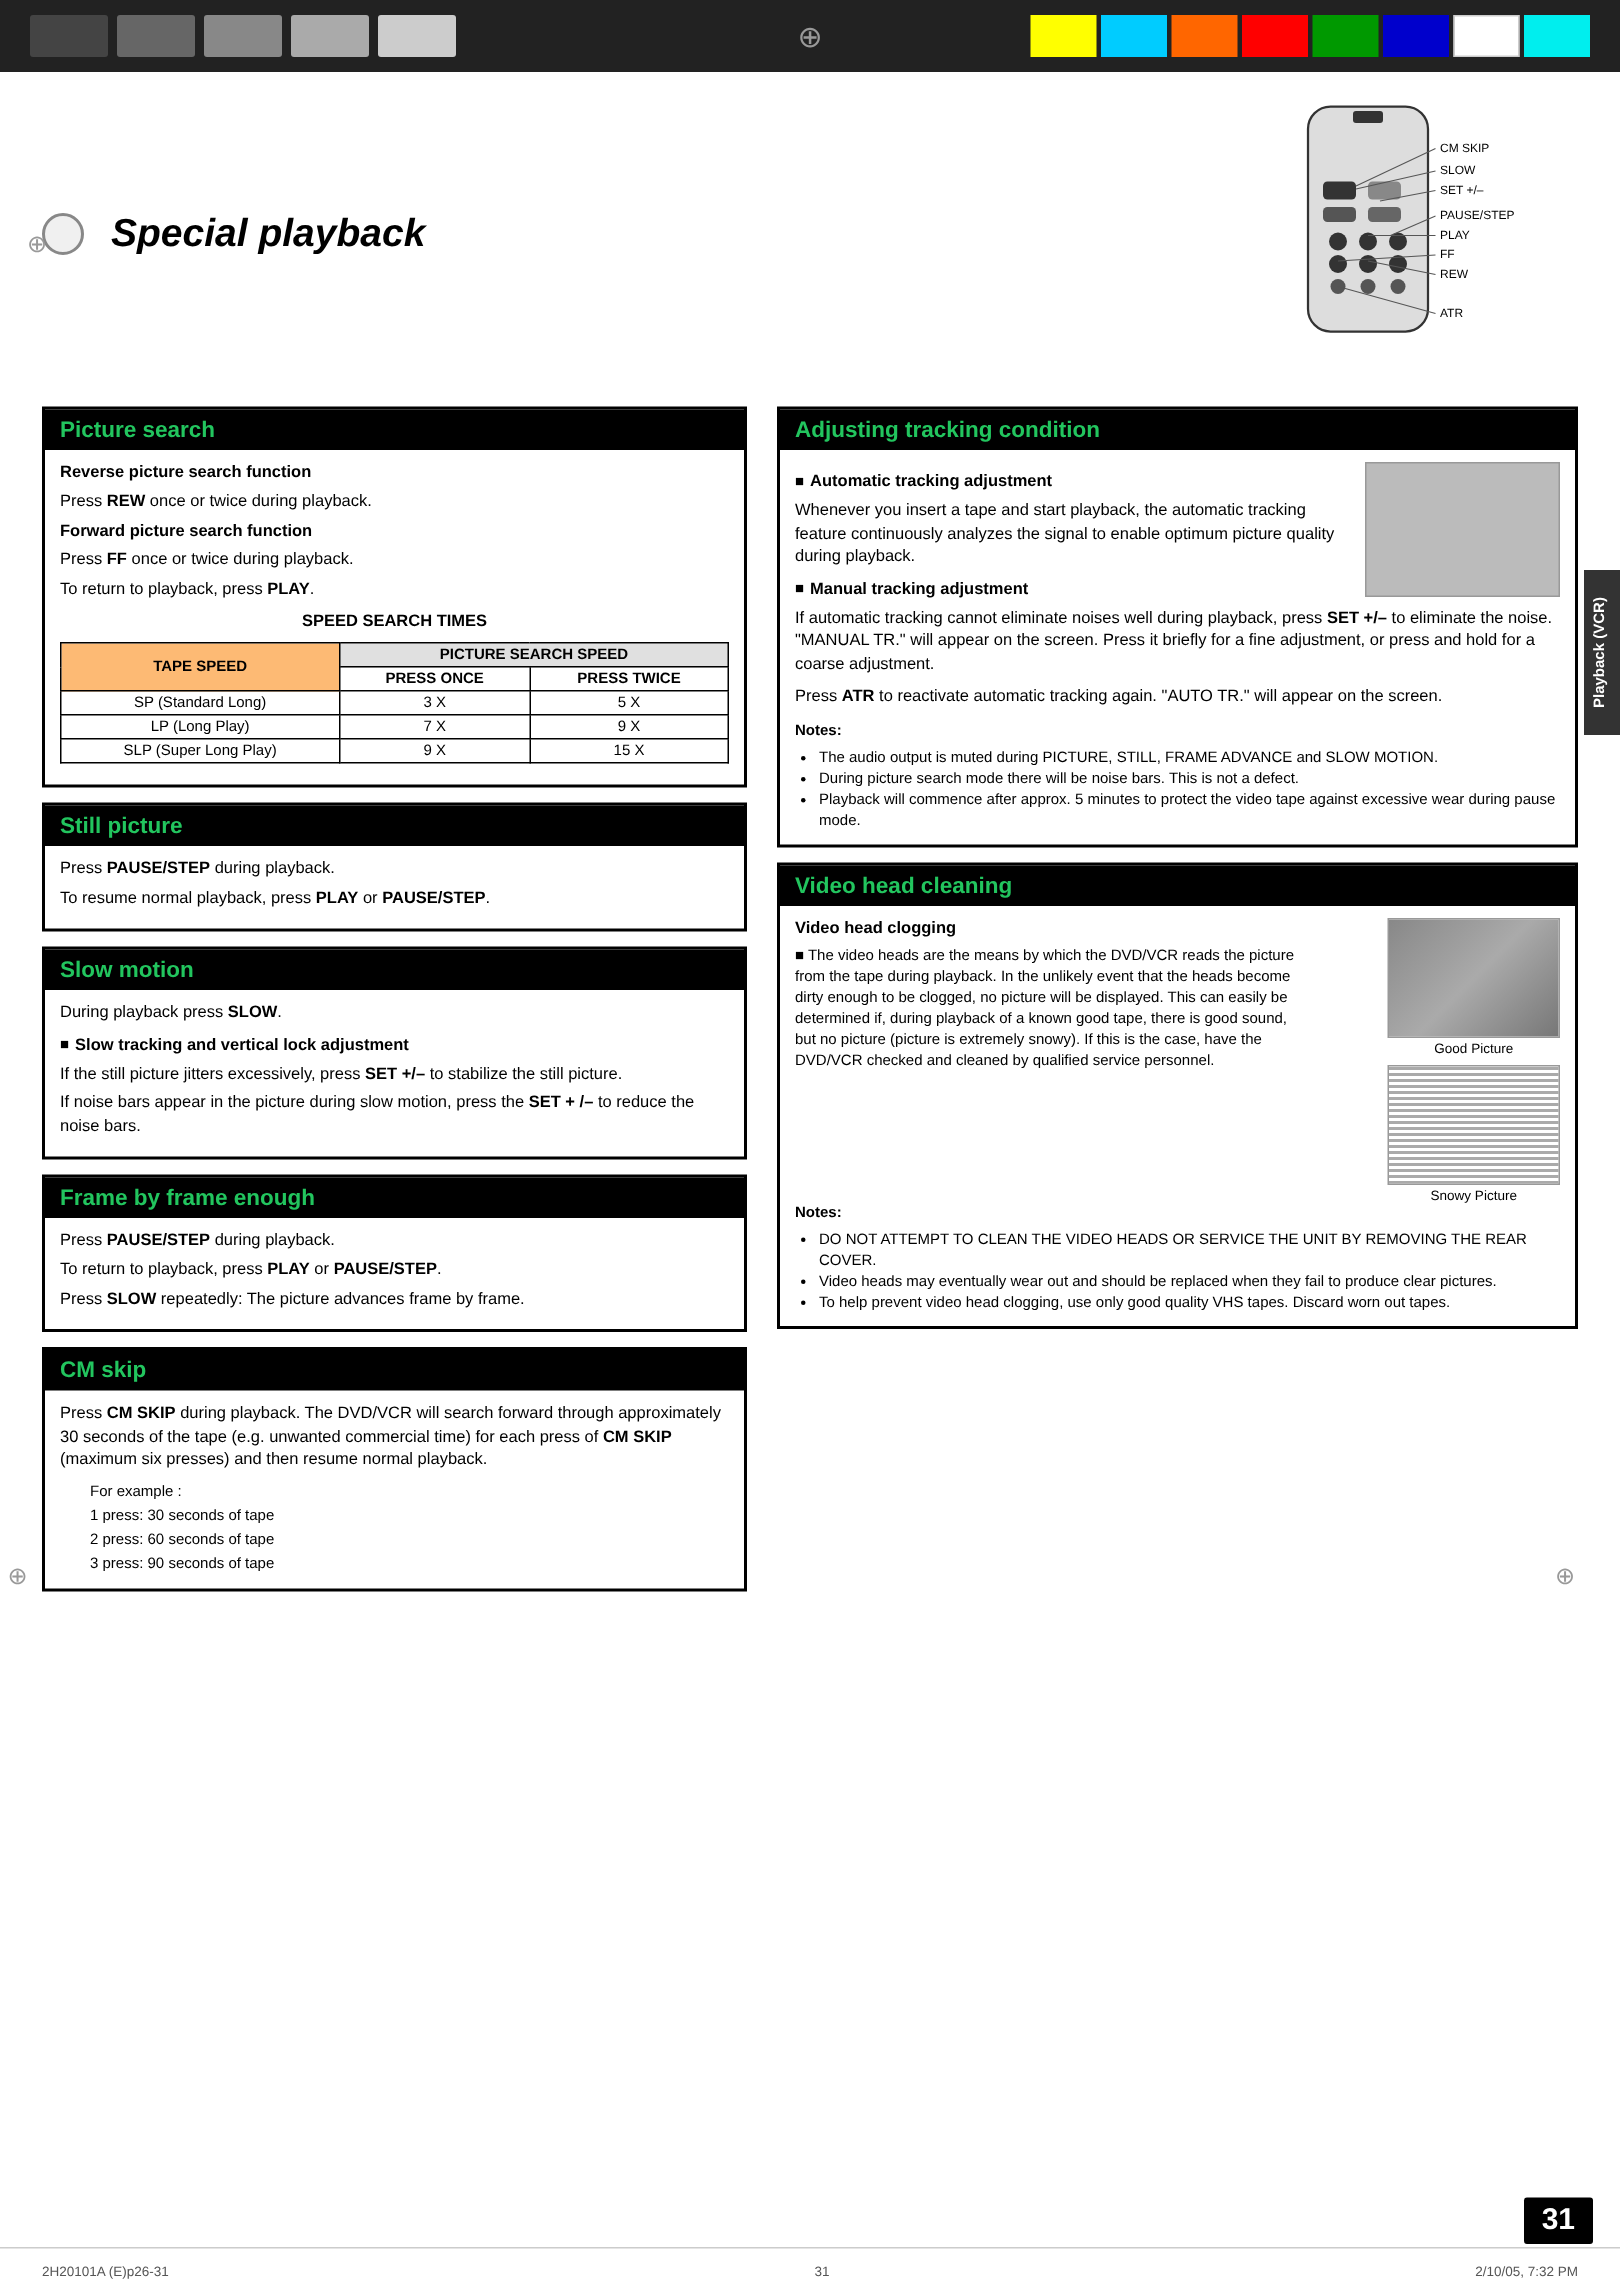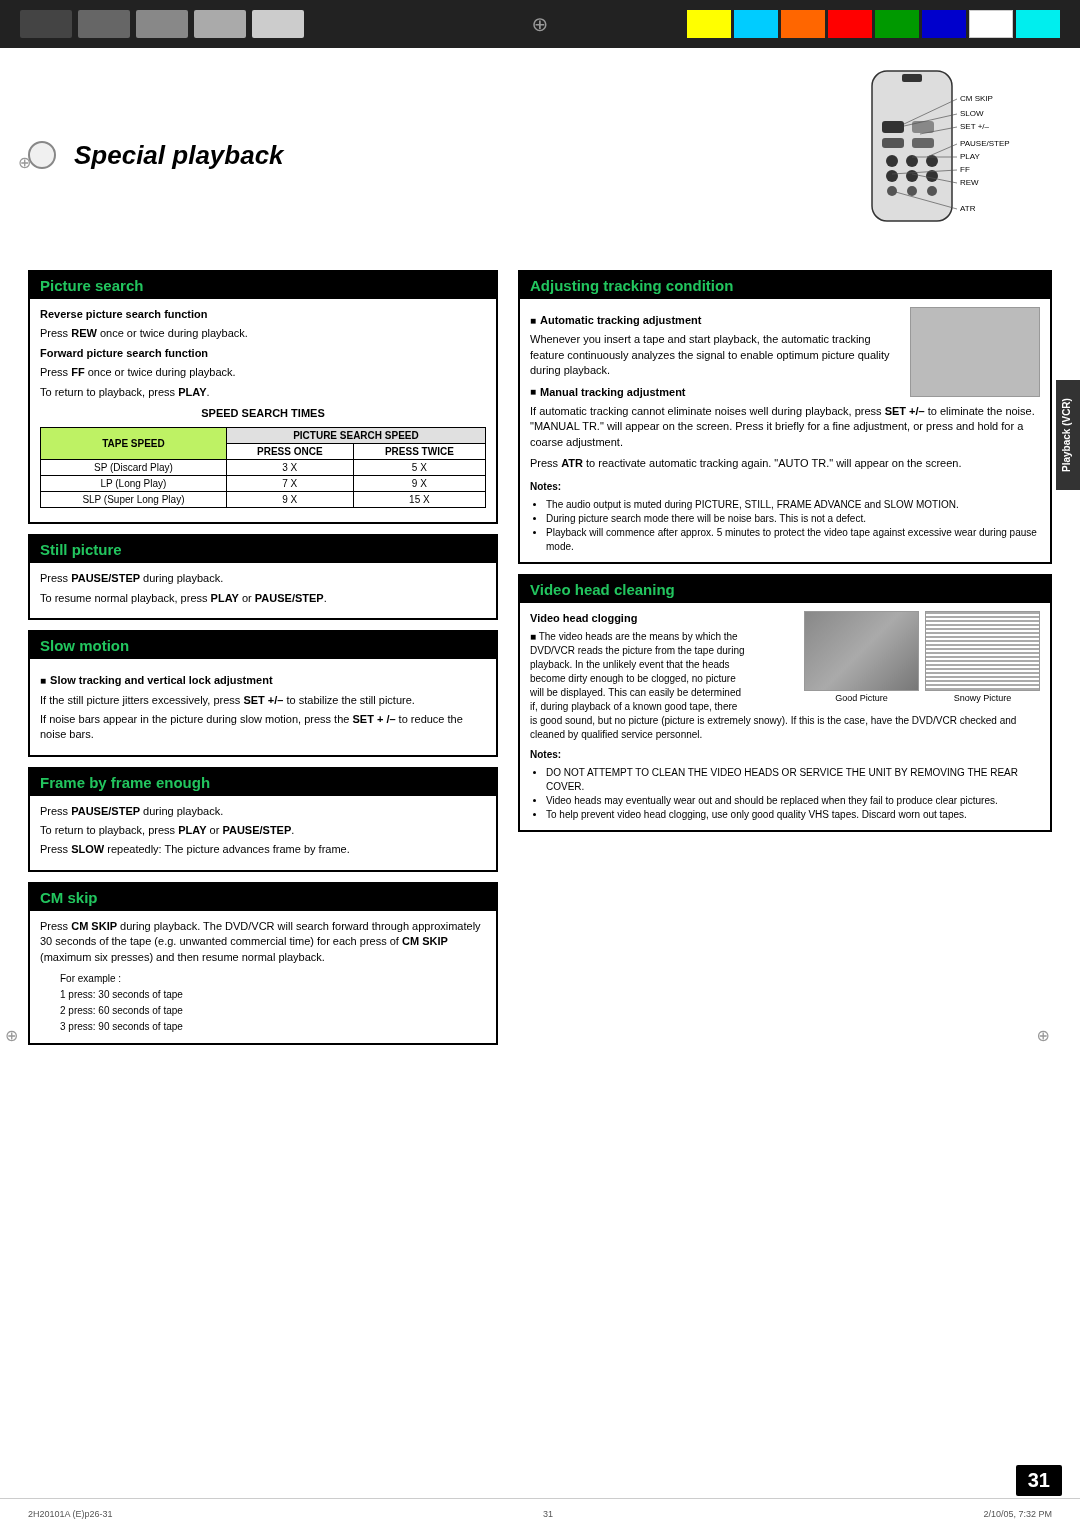--- a/index.html
+++ b/index.html
@@ -135,21 +135,21 @@
       border-collapse: collapse;
       margin: 6px 0;
       font-size: 10px;
     }
     .speed-table th, .speed-table td {
       border: 1px solid #000;
       padding: 2px 6px;
       text-align: center;
     }
     .speed-table .tape-speed-label {
-      background: #bef264;
+      background: #fdba74;
     }
     .speed-table .main-header {
       background: #e0e0e0;
       font-weight: bold;
     }
 
     
     .subsec-heading {
       font-weight: bold;
       font-size: 11px;
@@ -237,21 +237,21 @@
     }
 
     
     .remote-svg {
       width: 200px;
       height: 190px;
     }
 
     .video-images-pair {
       display: flex;
-      flex-direction: row;
+      flex-direction: column;
       gap: 6px;
       float: right;
       margin-left: 28px;
       padding-left: 29px;
     }
     .video-img-label {
       font-size: 9px;
       text-align: center;
       margin-top: 2px;
     }
@@ -359,21 +359,21 @@
             <tbody>
                 <tr>
               <th rowspan="2" class="tape-speed-label">TAPE SPEED</th>
               <th colspan="2" class="main-header">PICTURE SEARCH SPEED</th>
             </tr>
             <tr>
               <th class="header-row">PRESS ONCE</th>
               <th class="header-row">PRESS TWICE</th>
             </tr>
             <tr>
-              <td>SP (Discard Play)</td>
+              <td>SP (Standard Long)</td>
               <td>3 X</td>
               <td>5 X</td>
             </tr>
             <tr>
               <td>LP (Long Play)</td>
               <td>7 X</td>
               <td>9 X</td>
             </tr>
             <tr>
               <td>SLP (Super Long Play)</td>
@@ -389,20 +389,21 @@
         <div class="section-title">Still picture</div>
         <div class="section-content">
           <p>Press <strong>PAUSE/STEP</strong> during playback.</p>
           <p>To resume normal playback, press <strong>PLAY</strong> or <strong>PAUSE/STEP</strong>.</p>
         </div>
       </div>
 
       <div class="section-box">
         <div class="section-title">Slow motion</div>
         <div class="section-content">
+          <p>During playback press <strong>SLOW</strong>.</p>
           <p class="subsec-heading">Slow tracking and vertical lock adjustment</p>
           <p>If the still picture jitters excessively, press <strong>SET +/–</strong> to stabilize the still picture.</p>
           <p>If noise bars appear in the picture during slow motion, press the <strong>SET + /–</strong> to reduce the noise bars.</p>
         </div>
       </div>
 
       <div class="section-box">
         <div class="section-title">Frame by frame enough</div>
         <div class="section-content">
           <p>Press <strong>PAUSE/STEP</strong> during playback.</p>

